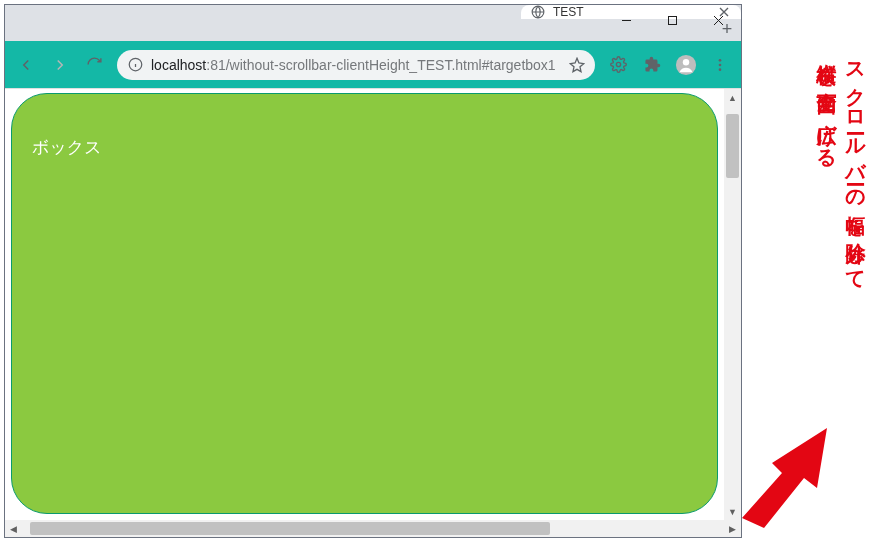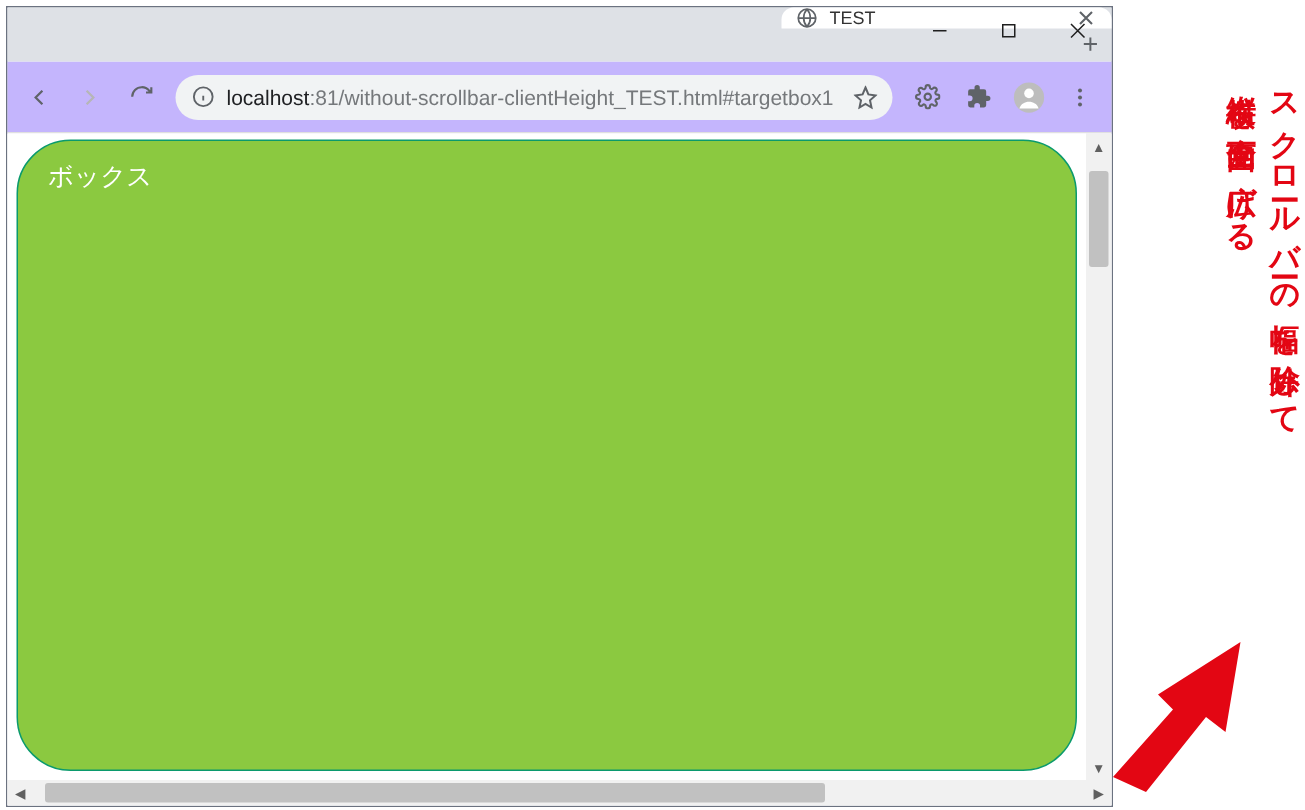--- a/index.html
+++ b/index.html
@@ -76,21 +76,21 @@
     width: 46px;
     display: flex; align-items: center; justify-content: center;
     color: #1f1f1f;
     font-size: 13px;
     cursor: pointer;
   }
   .win-btn svg { stroke: #1f1f1f; }
   
   .toolbar {
     height: 48px;
-    background: #c4b5fd;
+    background: #14b8a6;
     border-bottom: 1px solid #e0e0e0;
     display: flex;
     align-items: center;
     padding: 0 6px;
     gap: 4px;
   }
   .tbtn {
     width: 30px; height: 30px;
     display: flex; align-items: center; justify-content: center;
     color: #5f6368;
@@ -139,21 +139,21 @@
     right: 17px; bottom: 17px;
     background: #fff;
   }
   .box {
     position: absolute;
     left: 6px; top: 4px;
     right: 6px; bottom: 6px;
     background: #8bc940;
     border: 1px solid #0a9a6d;
     border-radius: 36px;
-    padding: 12px 20px;
+    padding: 42px 20px;
     color: #fff;
     font-size: 17px;
   }
   
   .vscroll {
     position: absolute;
     right: 0; top: 0; bottom: 17px;
     width: 17px;
     background: #f1f1f1;
     display: flex;

